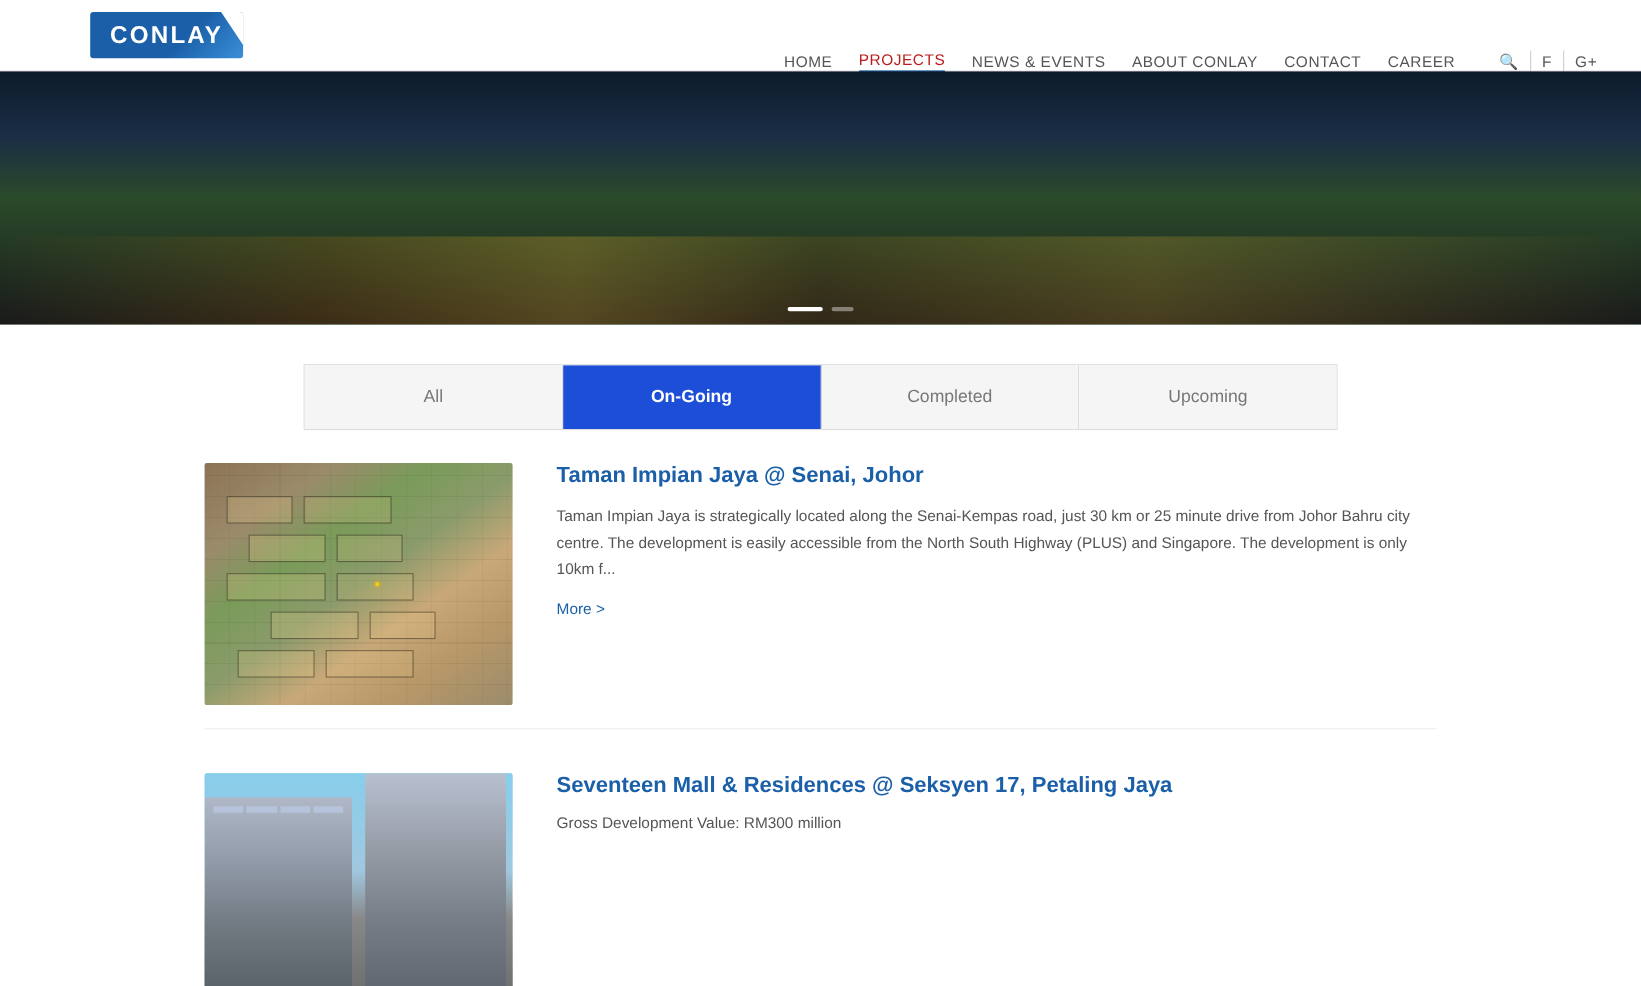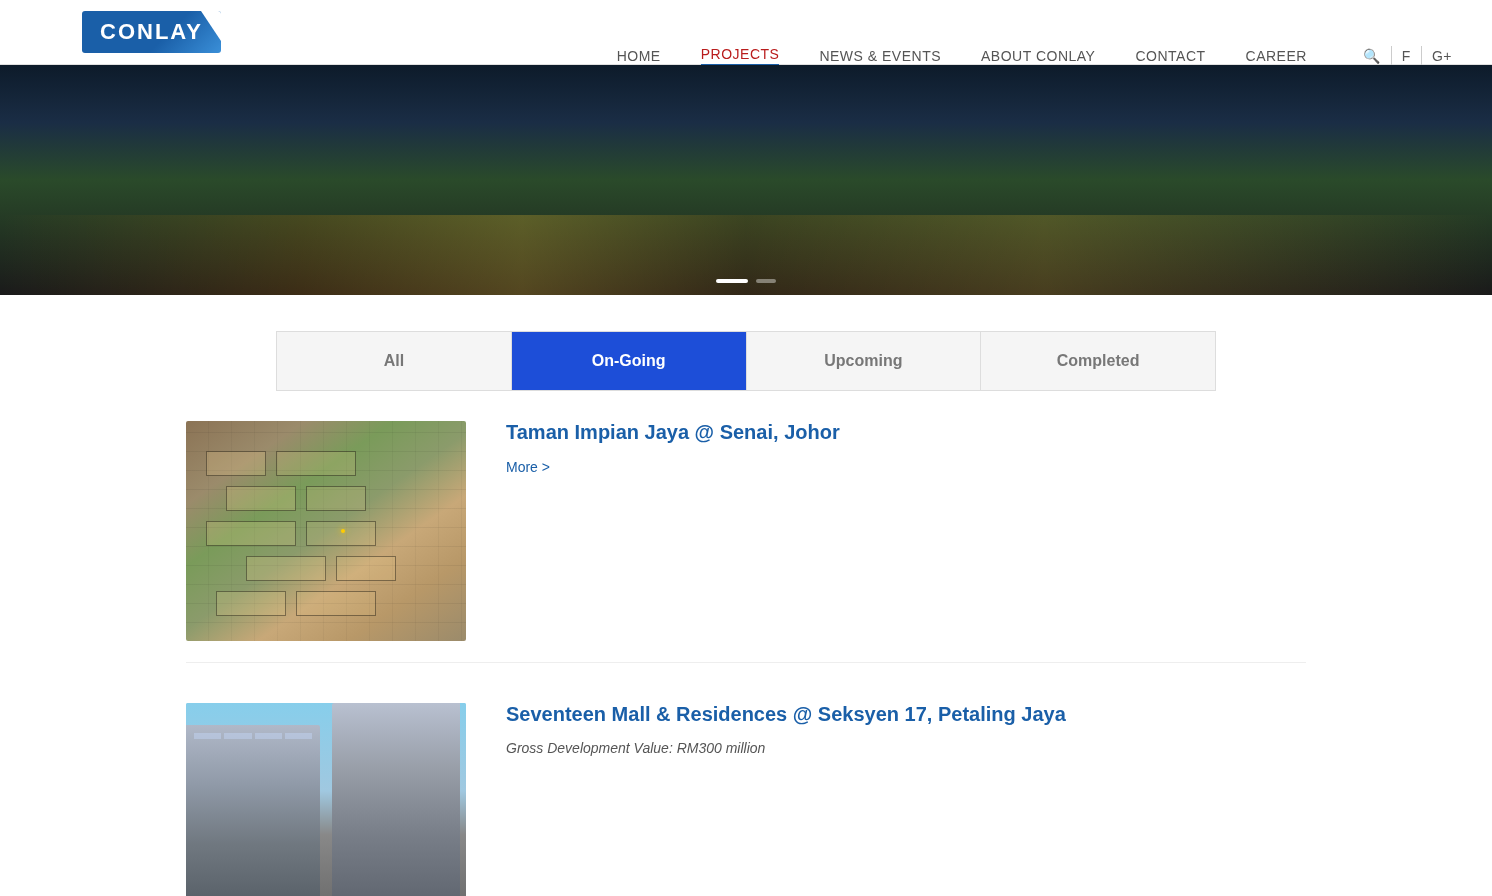--- a/index.html
+++ b/index.html
@@ -36,21 +36,21 @@
       position: absolute;
       top: 0; right: 0;
       width: 0; height: 0;
       border-style: solid;
       border-width: 0 20px 30px 0;
       border-color: transparent #fff transparent transparent;
     }
     .nav {
       display: flex;
       align-items: center;
-      gap: 40px;
+      gap: 24px;
       margin-top: 47px;
     }
     .nav a {
       text-decoration: none;
       color: #555;
       font-size: 14px;
       font-weight: 500;
       letter-spacing: 0.5px;
       text-transform: uppercase;
     }
@@ -149,21 +149,21 @@
       border: 1px solid #ddd;
       overflow: hidden;
       width: 940px;
     }
     .filter-tab {
       flex: 1;
       padding: 20px 10px;
       text-align: center;
       cursor: pointer;
       font-size: 16px;
-      font-weight: 700;
+      font-weight: 400;
       background: #f5f5f5;
       color: #777;
       border-right: 1px solid #ddd;
       transition: background 0.2s;
     }
     .filter-tab:last-child {
       border-right: none;
     }
     .filter-tab.active {
       background: #1d4ed8;
@@ -228,21 +228,20 @@
     .project-title {
       font-size: 20px;
       font-weight: 700;
       color: #1a5fa8;
       margin-bottom: 14px;
       text-decoration: none;
       display: block;
     }
     .project-subtitle {
       font-size: 14px;
-      font-style: italic;
       color: #555;
       margin-bottom: 12px;
     }
     .project-description {
       font-size: 14px;
       line-height: 1.7;
       color: #555;
       margin-bottom: 16px;
     }
     .project-more {
@@ -283,22 +282,22 @@
   <div class="hero-dots">
     <div class="hero-dot active"></div>
     <div class="hero-dot inactive"></div>
   </div>
 </div>
 
 <div class="filter-section">
   <div class="filter-tabs">
     <div class="filter-tab">All</div>
     <div class="filter-tab active">On-Going</div>
+    <div class="filter-tab">Completed</div>
     <div class="filter-tab">Upcoming</div>
-    <div class="filter-tab">Completed</div>
   </div>
 </div>
 
 <div class="projects-container">
 
   <div class="project-card">
     <div class="project-image aerial">
       <div class="aerial-overlay"></div>
 
       <div style="position:absolute;inset:0;">
@@ -310,20 +309,21 @@
         <div style="position:absolute;top:100px;left:120px;width:70px;height:25px;border:1px solid rgba(0,0,0,0.4);background:rgba(255,220,150,0.12);"></div>
         <div style="position:absolute;top:135px;left:60px;width:80px;height:25px;border:1px solid rgba(0,0,0,0.4);background:rgba(255,220,150,0.2);"></div>
         <div style="position:absolute;top:135px;left:150px;width:60px;height:25px;border:1px solid rgba(0,0,0,0.4);background:rgba(255,220,150,0.15);"></div>
         <div style="position:absolute;top:170px;left:30px;width:70px;height:25px;border:1px solid rgba(0,0,0,0.4);background:rgba(255,220,150,0.18);"></div>
         <div style="position:absolute;top:170px;left:110px;width:80px;height:25px;border:1px solid rgba(0,0,0,0.4);background:rgba(255,220,150,0.12);"></div>
         <div style="position:absolute;width:4px;height:4px;border-radius:50%;background:#ffcc00;top:108px;left:155px;box-shadow:0 0 6px #ffcc00;"></div>
       </div>
     </div>
     <div class="project-content">
       <a href="#" class="project-title">Taman Impian Jaya @ Senai, Johor</a>
+      <p class="project-description">Taman Impian Jaya is strategically located along the Senai-Kempas road, just 30 km or 25 minute drive from Johor Bahru city centre. The development is easily accessible from the North South Highway (PLUS) and Singapore. The development is only 10km f...</p>
       <a href="#" class="project-more">More &gt;</a>
     </div>
   </div>
 
   <div class="project-card">
     <div class="project-image building">
 
       <div style="position:absolute;inset:0;background:linear-gradient(180deg,#87CEEB 0%,#a0c8e0 40%,#888 60%,#666 100%);"></div>
       <div style="position:absolute;bottom:0;left:0;width:48%;height:90%;background:linear-gradient(180deg,#b0b8c8 0%,#909aa8 30%,#707880 60%,#505860 100%);border-top-right-radius:2px;">
 

